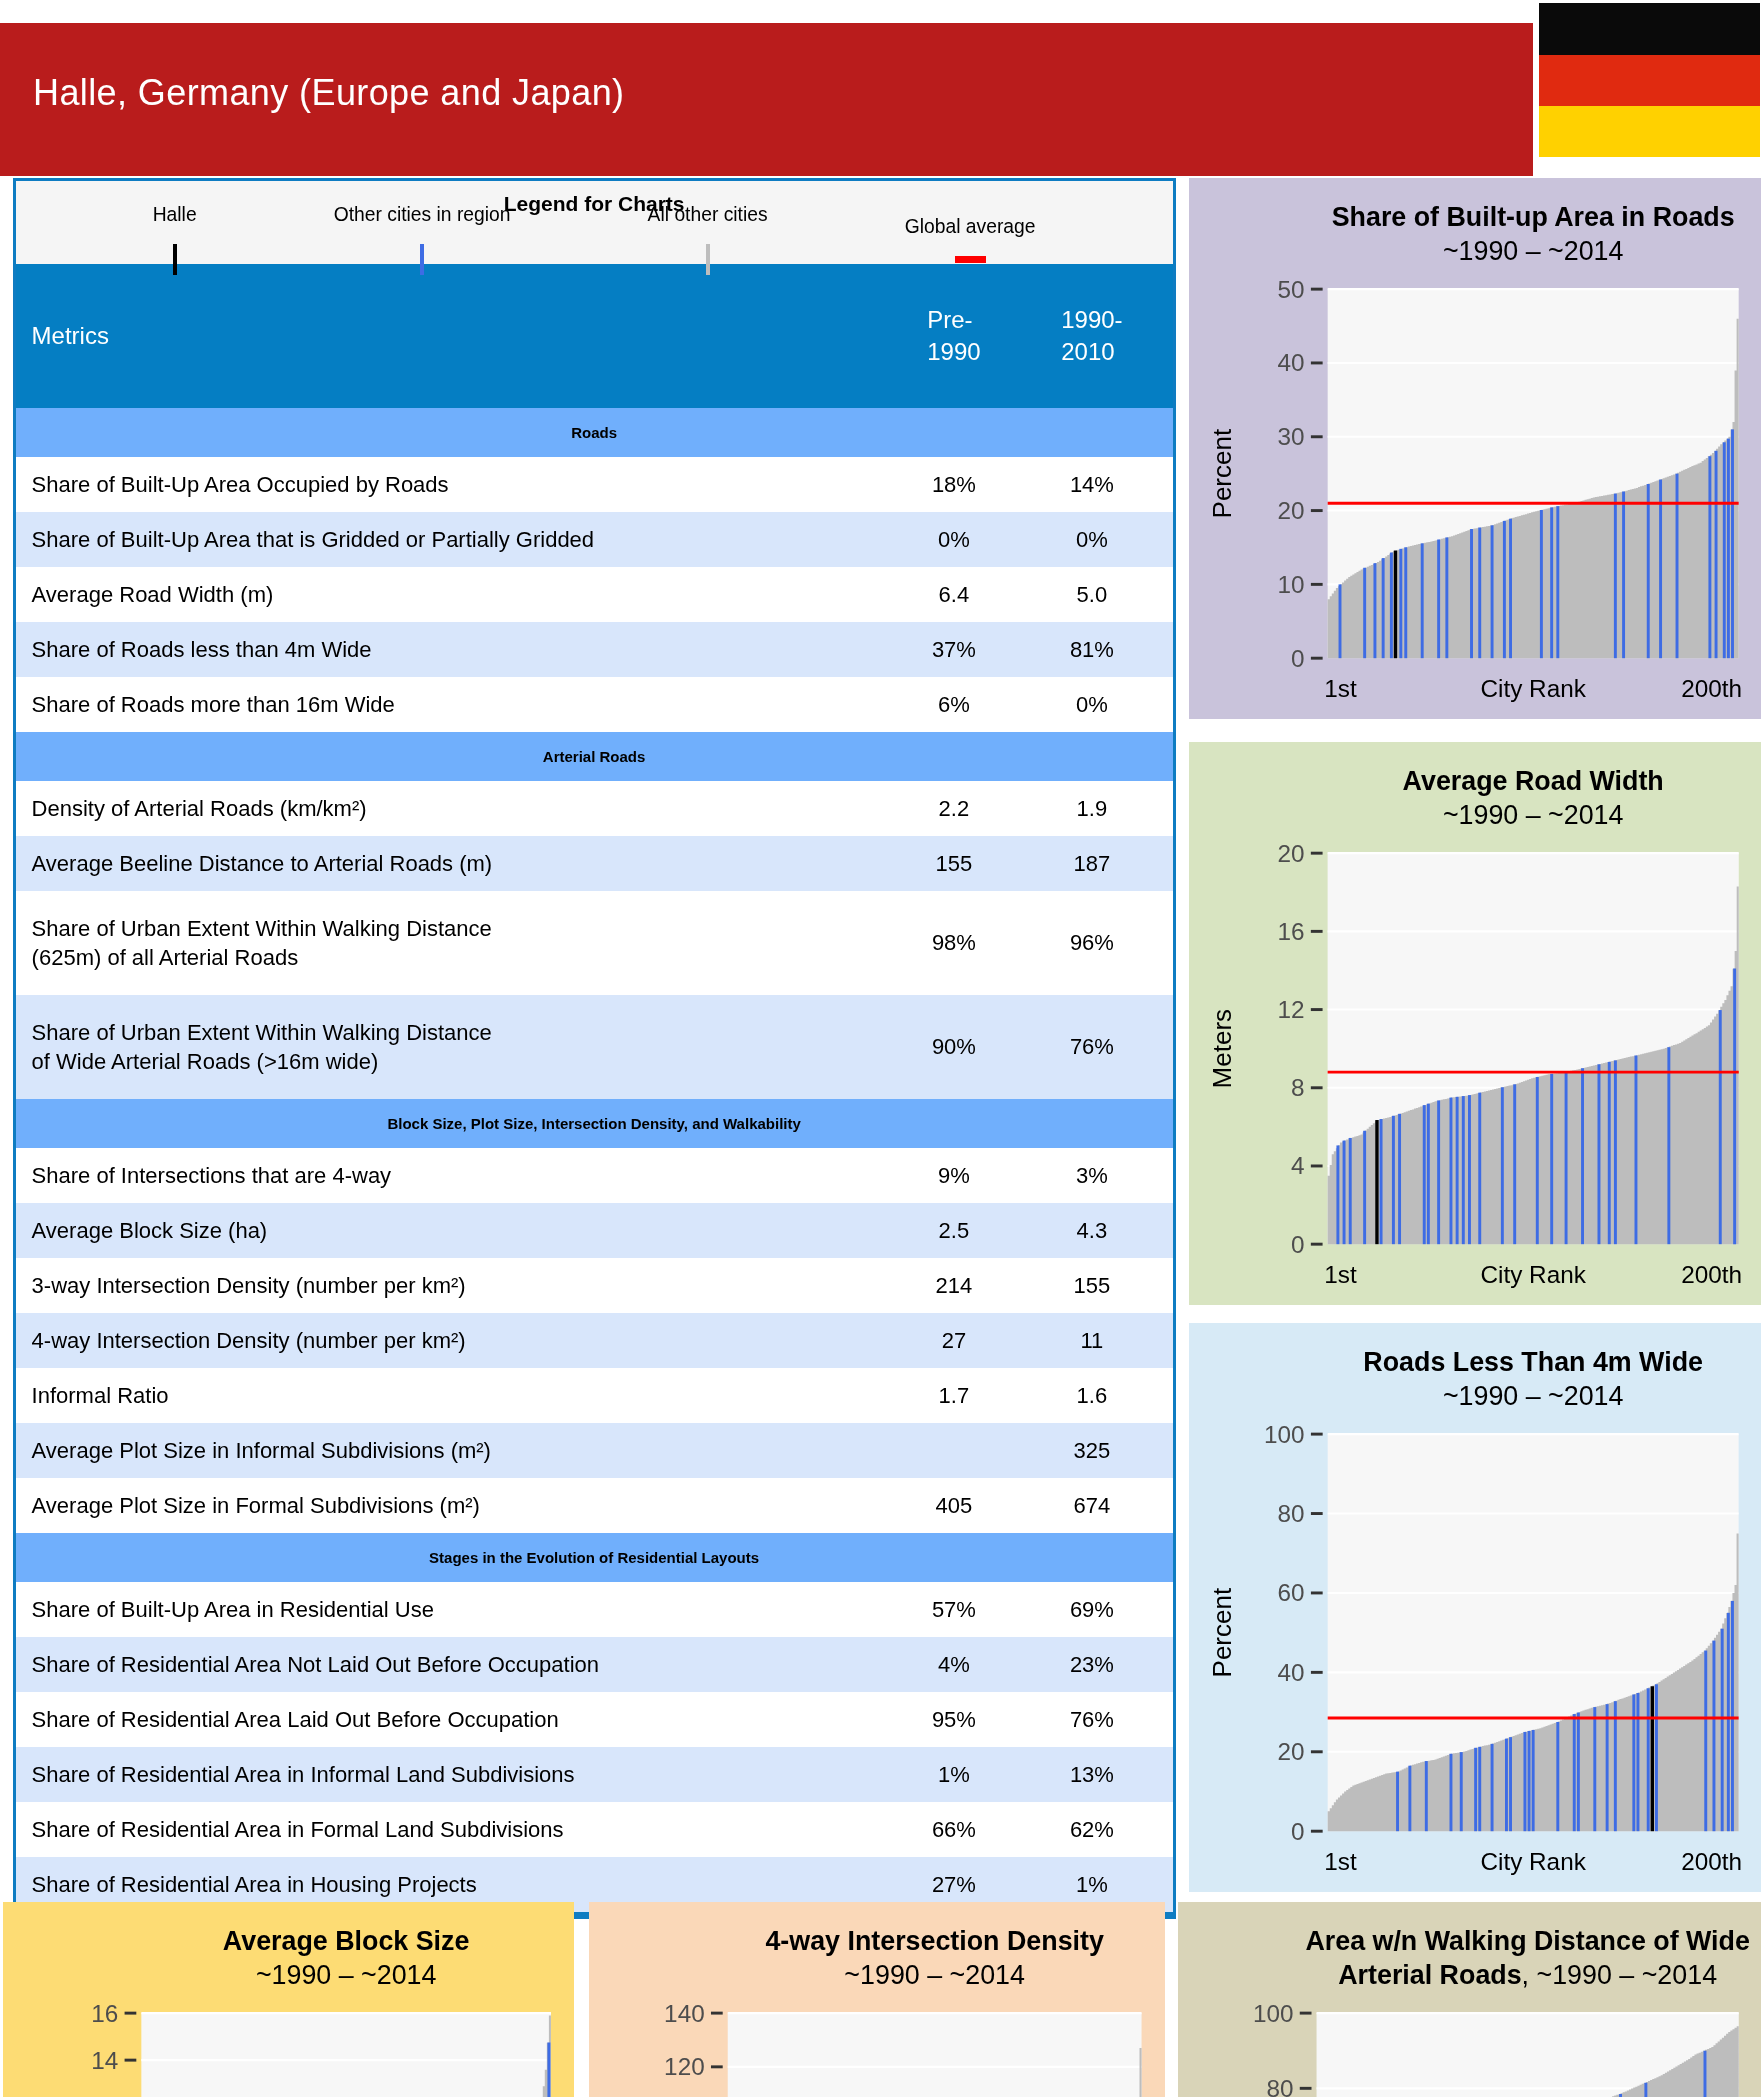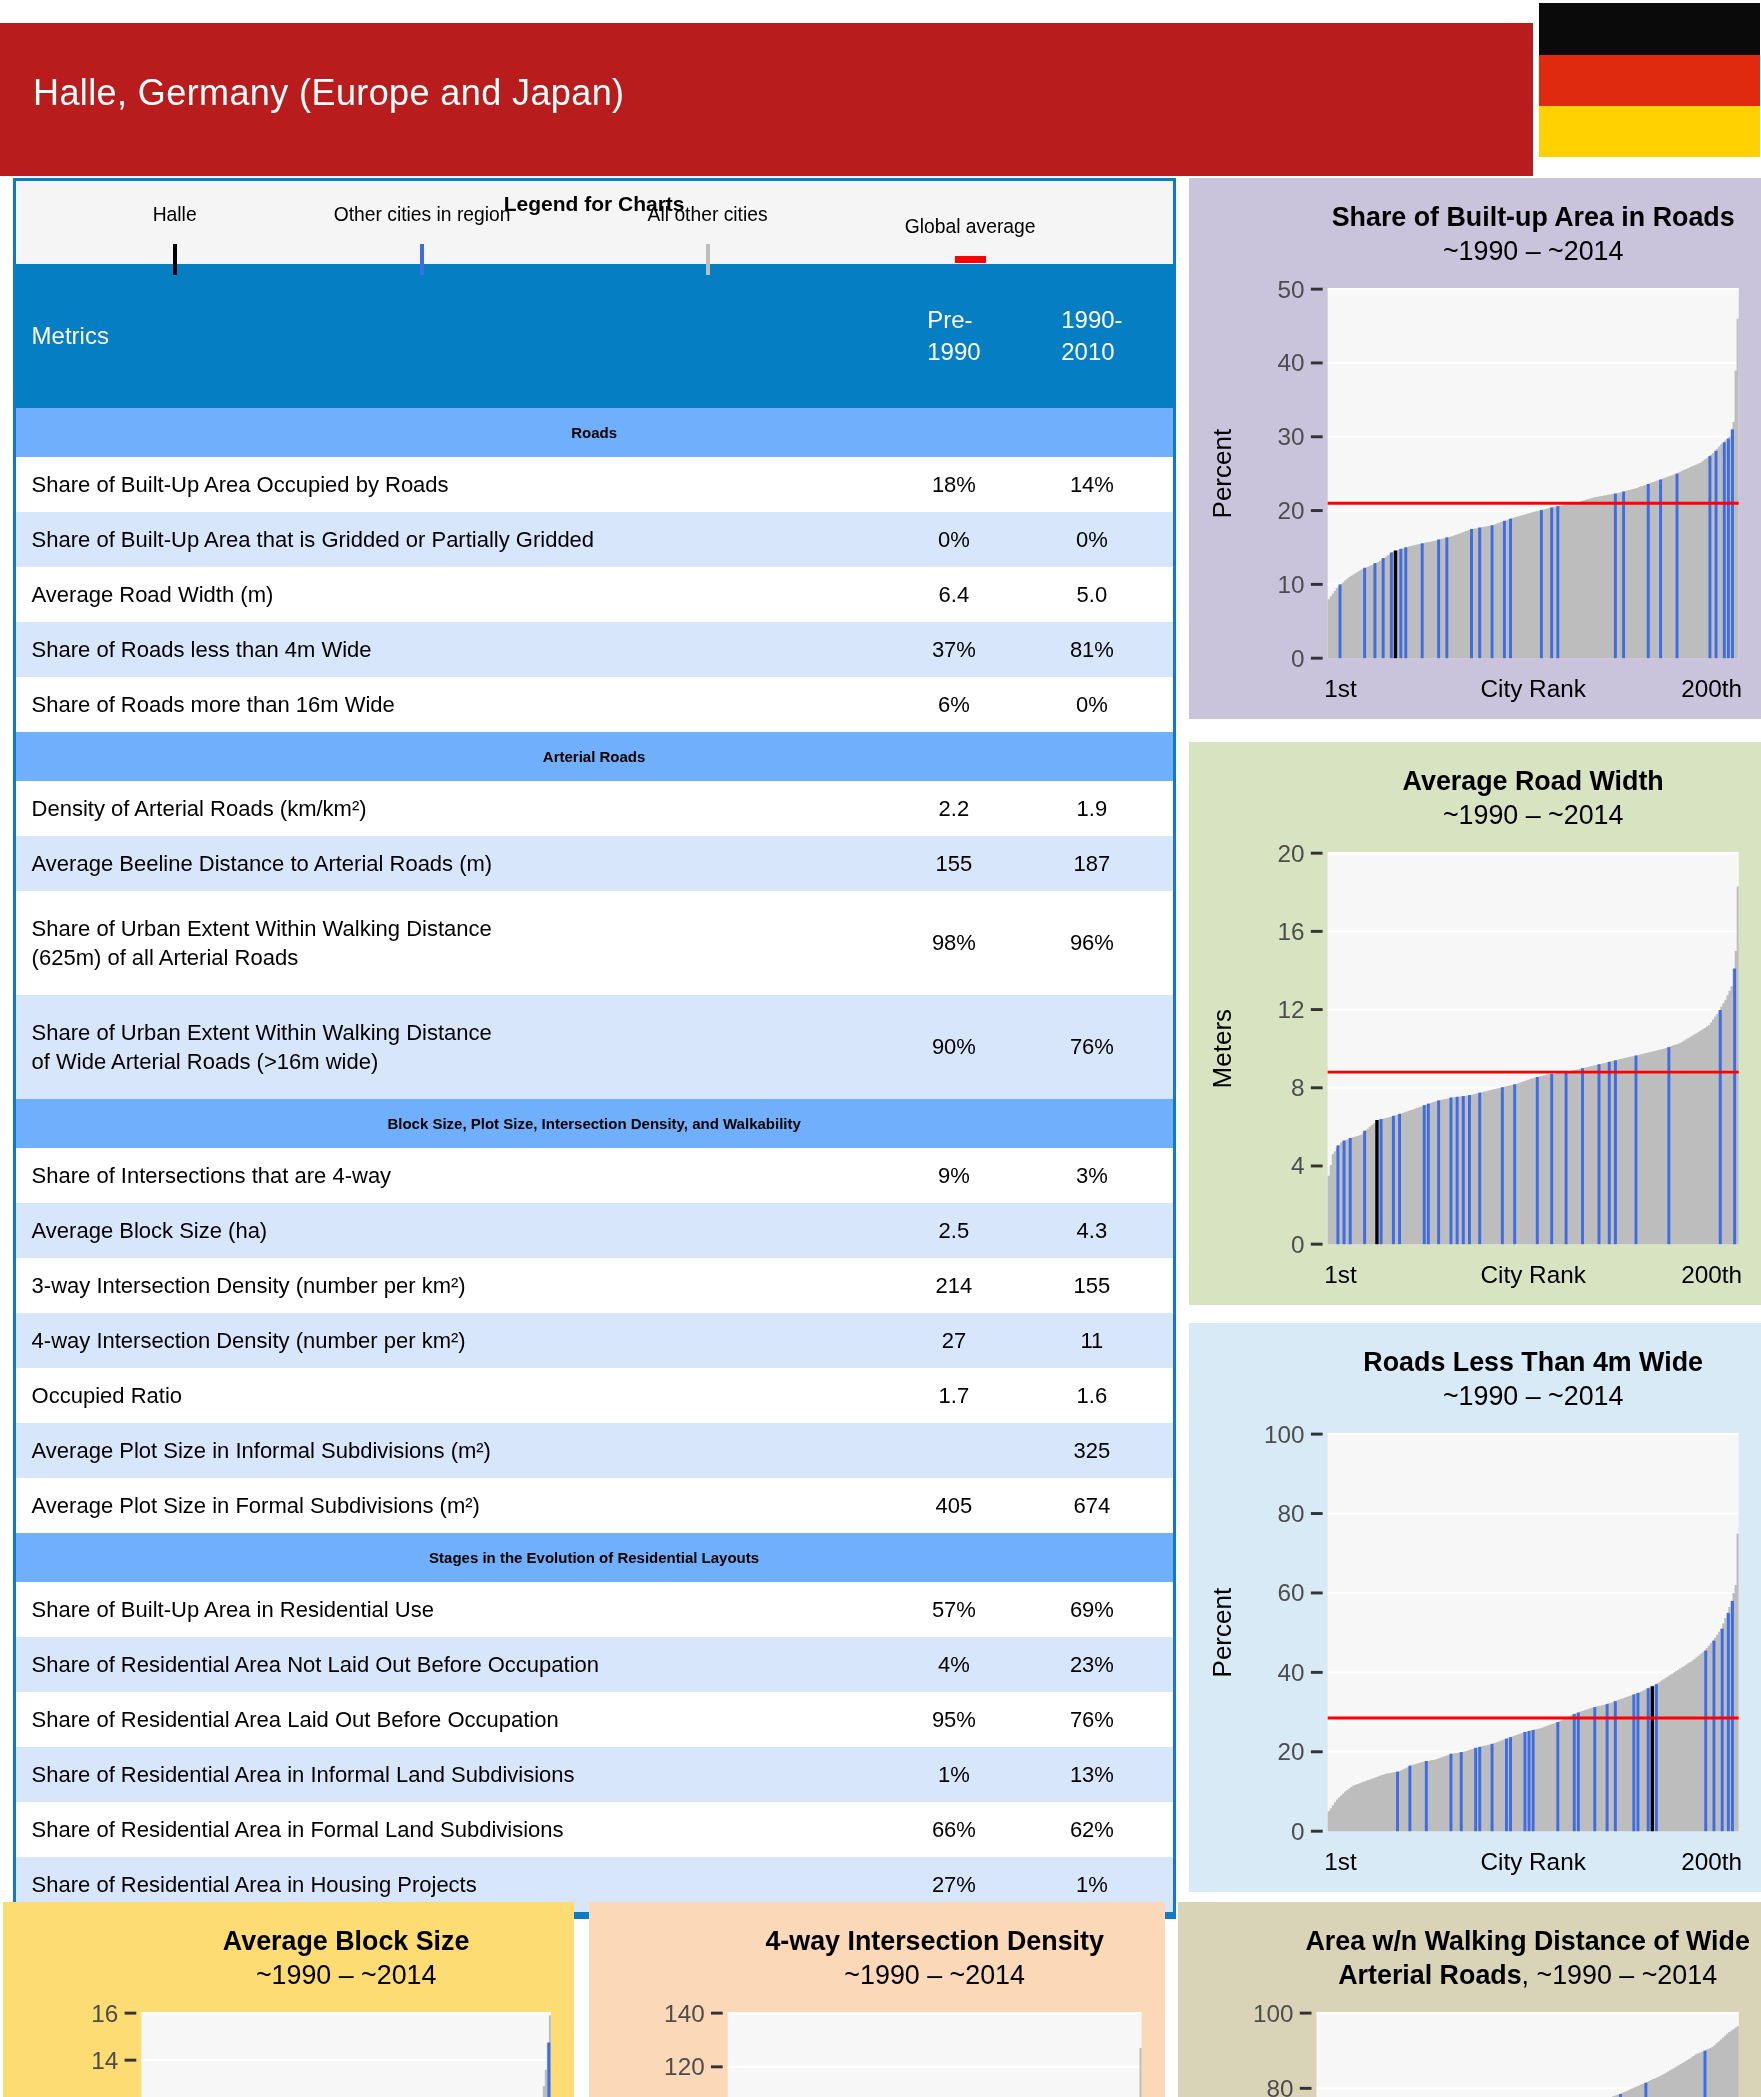--- a/index.html
+++ b/index.html
@@ -165,21 +165,21 @@
         <div class="v">155</div>
         <div class="col-spacer"></div>
       </div>
       <div class="trow alt">
         <div class="lbl">4-way Intersection Density (number per km²)</div>
         <div class="v">27</div>
         <div class="v">11</div>
         <div class="col-spacer"></div>
       </div>
       <div class="trow">
-        <div class="lbl">Occupied Ratio</div>
+        <div class="lbl">Informal Ratio</div>
         <div class="v">1.7</div>
         <div class="v">1.6</div>
         <div class="col-spacer"></div>
       </div>
       <div class="trow alt">
         <div class="lbl">Average Plot Size in Informal Subdivisions (m²)</div>
         <div class="v"></div>
         <div class="v">325</div>
         <div class="col-spacer"></div>
       </div>

